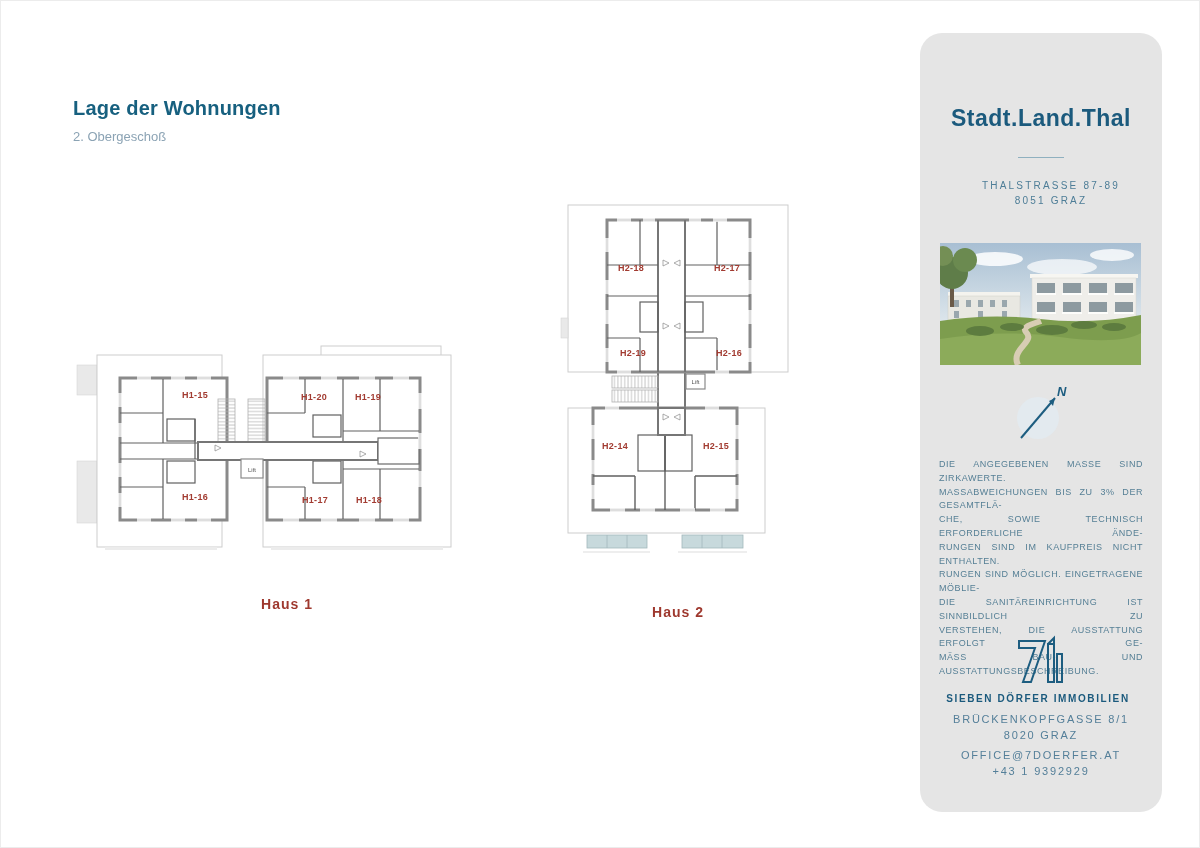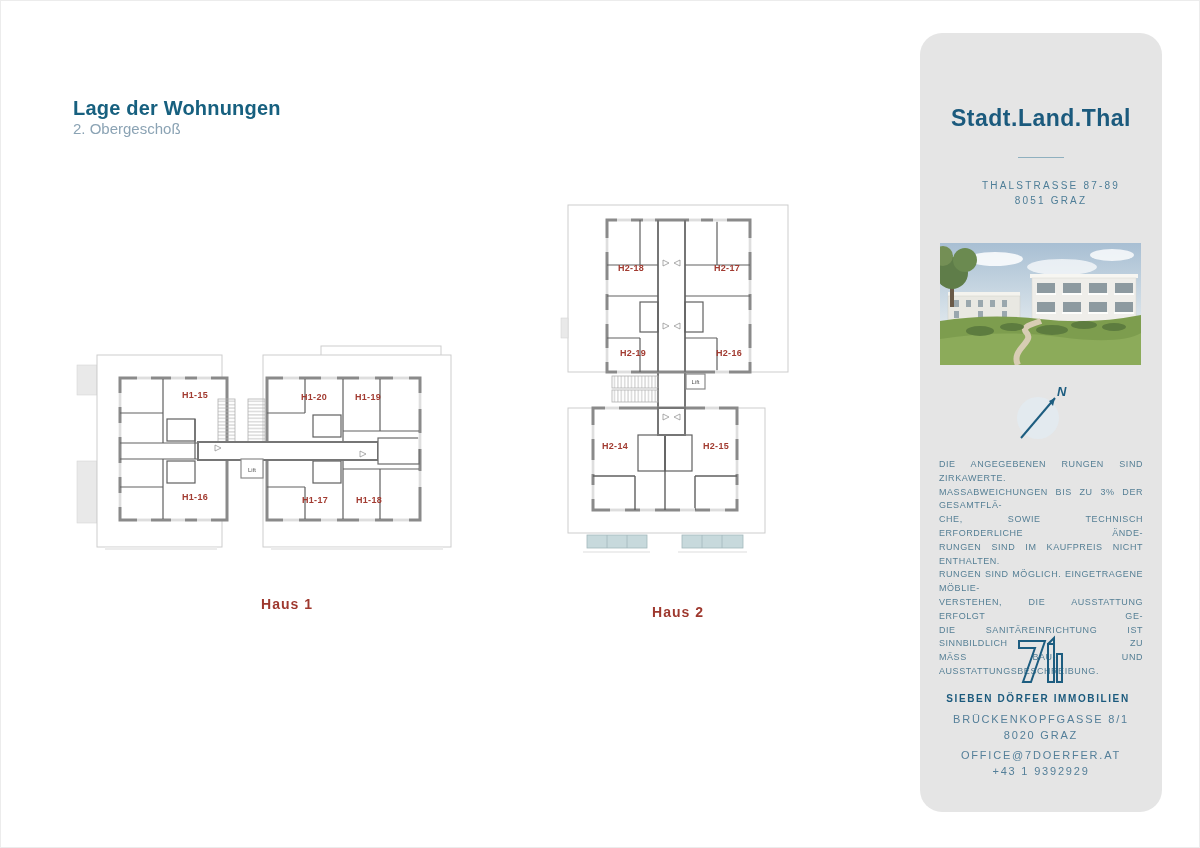--- a/index.html
+++ b/index.html
@@ -1,21 +1,21 @@
 <!DOCTYPE html>
 <html><head>
 <meta charset="utf-8">
 <style>
   html,body{margin:0;padding:0;background:#fff;}
   #page{position:relative;width:1200px;height:848px;background:#fff;overflow:hidden;
         font-family:"Liberation Sans",sans-serif;box-shadow:inset 0 0 0 1px #ececec;}
   
   .titleblock{position:absolute;left:73px;top:97px;}
   .page-title{font-size:20px;font-weight:bold;color:#17607f;letter-spacing:0.2px;}
-  .page-subtitle{font-size:15px;color:#8ba3b4;}
+  .page-subtitle{font-size:13px;color:#8ba3b4;margin-top:9px;}
   .plan{position:absolute;}
   .plan-caption{position:absolute;width:120px;text-align:center;font-size:14px;font-weight:bold;
         color:#9e382e;letter-spacing:1px;}
   
   .sidebar{position:absolute;left:920px;top:33px;width:242px;height:779px;background:#e5e5e5;
         border-radius:22px;text-align:center;}
   .brand{position:absolute;top:72px;left:0;right:0;font-size:23px;font-weight:bold;
         color:#1b5a7d;letter-spacing:0.5px;}
   .brand-divider{position:absolute;top:124px;left:98px;width:46px;height:0;border-top:1px solid #8fb0bf;}
   .addr{position:absolute;top:145px;left:12px;right:0;font-size:10px;letter-spacing:2.2px;
@@ -263,27 +263,27 @@
     <div class="compass">
       <svg width="72" height="72" viewBox="0 0 72 72">
         <circle cx="33" cy="40" r="21" fill="#e3eaef"></circle>
         <line x1="16" y1="60" x2="50" y2="20" stroke="#1d5d80" stroke-width="2"></line>
         <polygon points="50,20 44,23 48,28" fill="#1d5d80"></polygon>
         <text x="52" y="18" font-family="Liberation Sans, sans-serif" font-size="13" font-weight="bold" font-style="italic" fill="#1d5d80">N</text>
       </svg>
     </div>
 
     <div class="disclaimer">
-      <div class="dline">DIE ANGEGEBENEN RUNGEN SIND ZIRKAWERTE.</div>
+      <div class="dline">DIE ANGEGEBENEN MASSE SIND ZIRKAWERTE.</div>
       <div class="dline">MASSABWEICHUNGEN BIS ZU 3% DER GESAMTFLÄ-</div>
       <div class="dline">CHE, SOWIE TECHNISCH ERFORDERLICHE ÄNDE-</div>
       <div class="dline">RUNGEN SIND IM KAUFPREIS NICHT ENTHALTEN.</div>
       <div class="dline">RUNGEN SIND MÖGLICH. EINGETRAGENE MÖBLIE-</div>
+      <div class="dline">DIE SANITÄREINRICHTUNG IST SINNBILDLICH ZU</div>
       <div class="dline">VERSTEHEN, DIE AUSSTATTUNG ERFOLGT GE-</div>
-      <div class="dline">DIE SANITÄREINRICHTUNG IST SINNBILDLICH ZU</div>
       <div class="dline">MÄSS BAU- UND AUSSTATTUNGSBESCHREIBUNG.</div>
     </div>
 
     <div class="logo">
       <svg width="60" height="55" viewBox="0 0 60 55">
         <path d="M8 10 L34 10 L20 51 L12 51 L24 17 L8 17 Z" fill="none" stroke="#1d5d80" stroke-width="2"></path>
         <rect x="37" y="13" width="6" height="38" fill="none" stroke="#1d5d80" stroke-width="2"></rect>
         <rect x="46" y="23" width="5" height="28" fill="none" stroke="#1d5d80" stroke-width="2"></rect>
         <path d="M37 13 L43 7 L43 13" fill="none" stroke="#1d5d80" stroke-width="2"></path>
       </svg>

